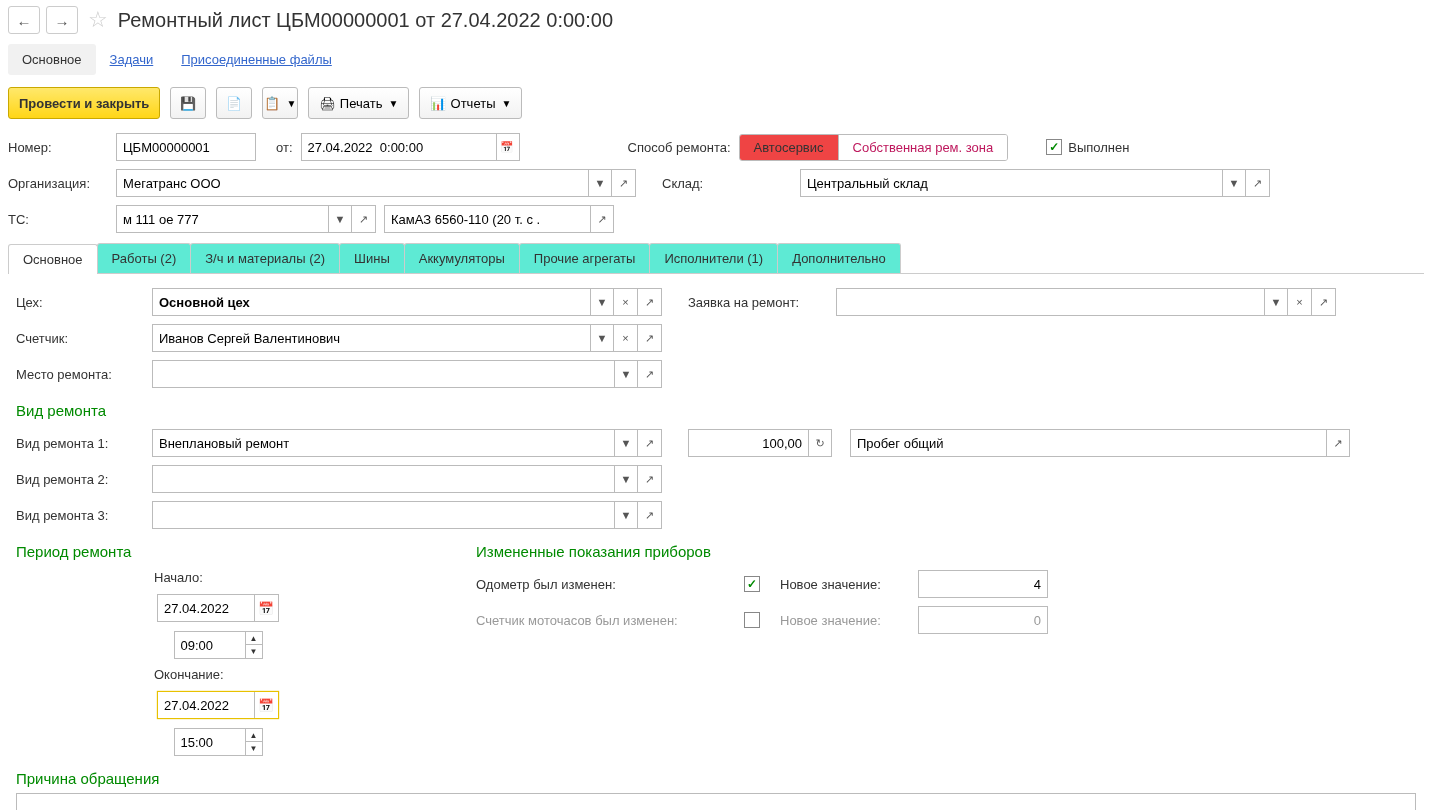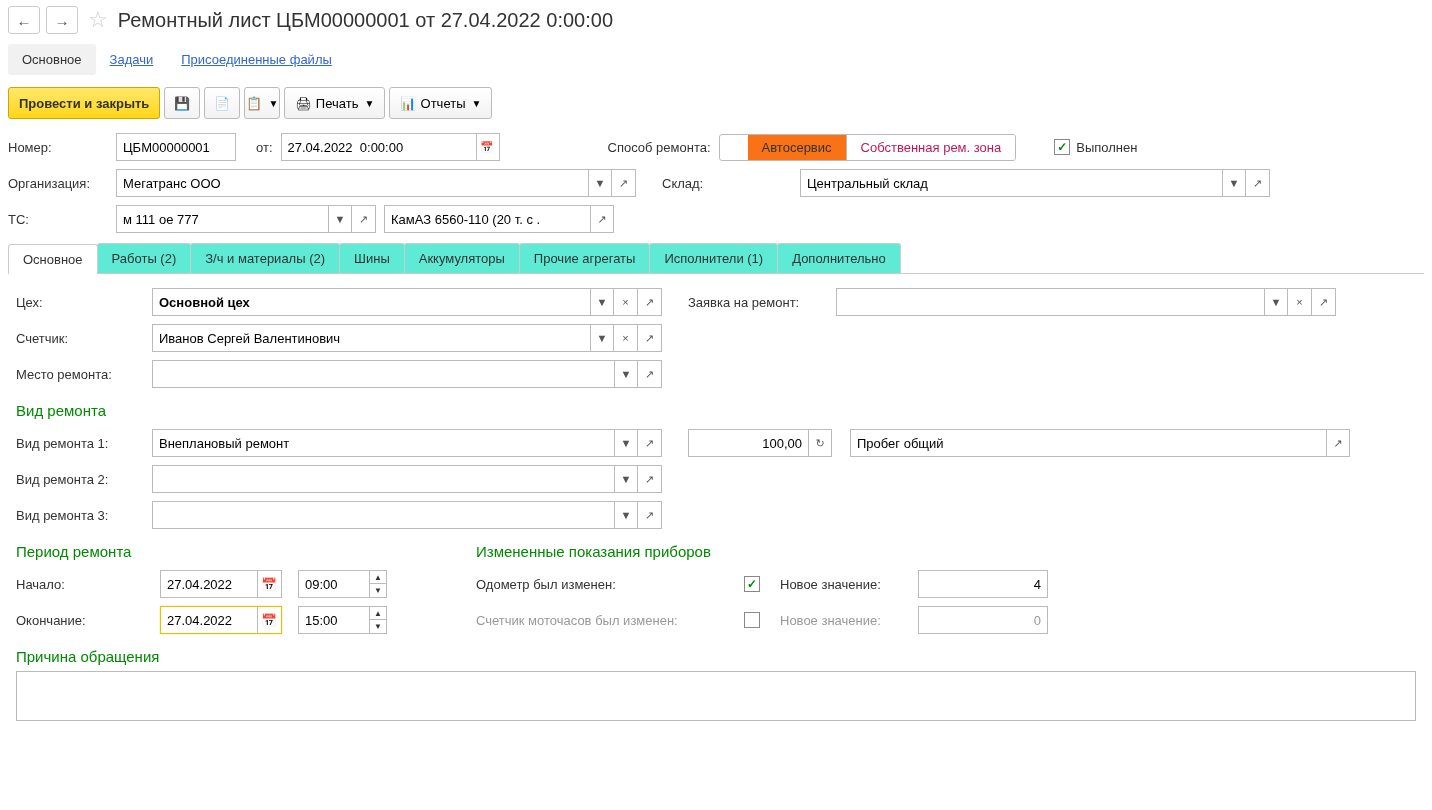--- a/index.html
+++ b/index.html
@@ -10,54 +10,54 @@
   .nav-btn { width: 32px; height: 28px; border: 1px solid #ccc; background: #fff; border-radius: 3px; cursor: pointer; display: flex; align-items: center; justify-content: center; font-size: 15px; color: #555; }
   .star-icon { font-size: 22px; color: #ccc; margin: 0 4px; cursor: pointer; }
   .page-title { font-size: 20px; font-weight: normal; color: #333; }
   
   
   .nav-tabs { display: flex; gap: 0; padding: 4px 8px 0; border-bottom: 0; }
   .nav-tab { padding: 8px 14px; cursor: pointer; color: #3366cc; text-decoration: underline; }
   .nav-tab.active { background: #f1f1f1; color: #333; text-decoration: none; border-radius: 3px; }
   
   
-  .toolbar { display: flex; gap: 4px; padding: 12px 8px 10px; align-items: center; }
+  .toolbar { display: flex; gap: 10px; padding: 12px 8px 10px; align-items: center; }
   .toolbar-btn { height: 32px; border: 1px solid #bbb; background: linear-gradient(#fff,#f2f2f2); border-radius: 3px; cursor: pointer; display: inline-flex; align-items: center; padding: 0 10px; gap: 4px; font-size: 13px; }
   .toolbar-btn.primary { background: linear-gradient(#ffe86b,#ffd617); border-color: #c9a800; font-weight: bold; color: #333; }
   .toolbar-btn.icon-only { width: 36px; padding: 0; justify-content: center; }
   .caret { font-size: 10px; margin-left: 2px; }
   
   
   .form-row { display: flex; align-items: center; gap: 8px; padding: 4px 8px; }
   .label { min-width: 100px; color: #333; }
   .label-wide { min-width: 128px; }
   .input-field { height: 28px; border: 1px solid #bbb; padding: 0 6px; background: #fff; font-size: 13px; }
   .input-group { display: flex; align-items: stretch; }
   .input-group .input-field { border-right: 0; border-radius: 0; }
   .ig-btn { width: 24px; border: 1px solid #bbb; background: #fff; display: flex; align-items: center; justify-content: center; cursor: pointer; border-left: 0; font-size: 11px; color: #555; }
   .ig-btn:first-of-type { border-left: 1px solid #bbb; }
   
   .toggle-group { display: inline-flex; border: 1px solid #bbb; border-radius: 3px; overflow: hidden; }
   .toggle-btn { padding: 5px 14px; background: #fff; cursor: pointer; border-right: 1px solid #bbb; }
   .toggle-btn:last-child { border-right: 0; }
-  .toggle-btn.active { background: #f97316; margin-left: 28px; }
+  .toggle-btn.active { background: #ef4444; }
   .toggle-btn.green { color: #be185d; }
   
   .checkbox { width: 16px; height: 16px; border: 1px solid #888; display: inline-flex; align-items: center; justify-content: center; color: #008a00; font-weight: bold; font-size: 12px; background: #fff; }
   
   
   .content-tabs { display: flex; border-bottom: 1px solid #ccc; margin: 6px 8px 0; }
   .content-tab { padding: 7px 14px; border: 1px solid #ccc; border-bottom: none; margin-right: -1px; background: #5eead4; cursor: pointer; border-radius: 3px 3px 0 0; font-size: 13px; }
   .content-tab.active { background: #fff; position: relative; top: 1px; }
   
   .tab-content { padding: 10px 8px; }
   
   .section-title { color: #008a00; font-size: 15px; padding: 10px 8px 6px; }
   
-  .period-row { display: flex; align-items: center; gap: 16px; padding: 4px 8px; }
+  .period-row { display: flex; align-items: center; gap: 9px; padding: 4px 8px; flex-direction: column; }
   .period-label { min-width: 128px; }
   
   .time-group { display: flex; border: 1px solid #bbb; }
   .time-input { width: 70px; border: none; height: 26px; padding: 0 6px; font-size: 13px; }
   .spin-wrap { display: flex; flex-direction: column; border-left: 1px solid #bbb; }
   .spin { width: 16px; height: 13px; font-size: 8px; display: flex; align-items: center; justify-content: center; cursor: pointer; background: #fff; }
   .spin:first-child { border-bottom: 1px solid #bbb; }
   
   .date-group { display: flex; border: 1px solid #bbb; align-items: stretch; }
   .date-group.focused { border: 1px solid #e8c100; box-shadow: 0 0 1px #e8c100; }
@@ -103,21 +103,21 @@
   </button>
   <button class="toolbar-btn">
     <span>📊</span>
     <span>Отчеты</span>
     <span class="caret">▼</span>
   </button>
 </div>
 
 <div class="form-row">
   <span class="label">Номер:</span>
-  <input class="input-field" style="width: 120px;" value="ЦБМ00000001">
+  <input class="input-field" style="width: 140px;" value="ЦБМ00000001">
   <span style="margin-left:12px">от:</span>
   <div class="input-group">
     <input class="input-field" style="width: 195px;" value="27.04.2022  0:00:00">
     <div class="ig-btn">📅</div>
   </div>
   <span style="margin-left:100px">Способ ремонта:</span>
   <div class="toggle-group">
     <div class="toggle-btn active">Автосервис</div>
     <div class="toggle-btn green">Собственная рем. зона</div>
   </div>

